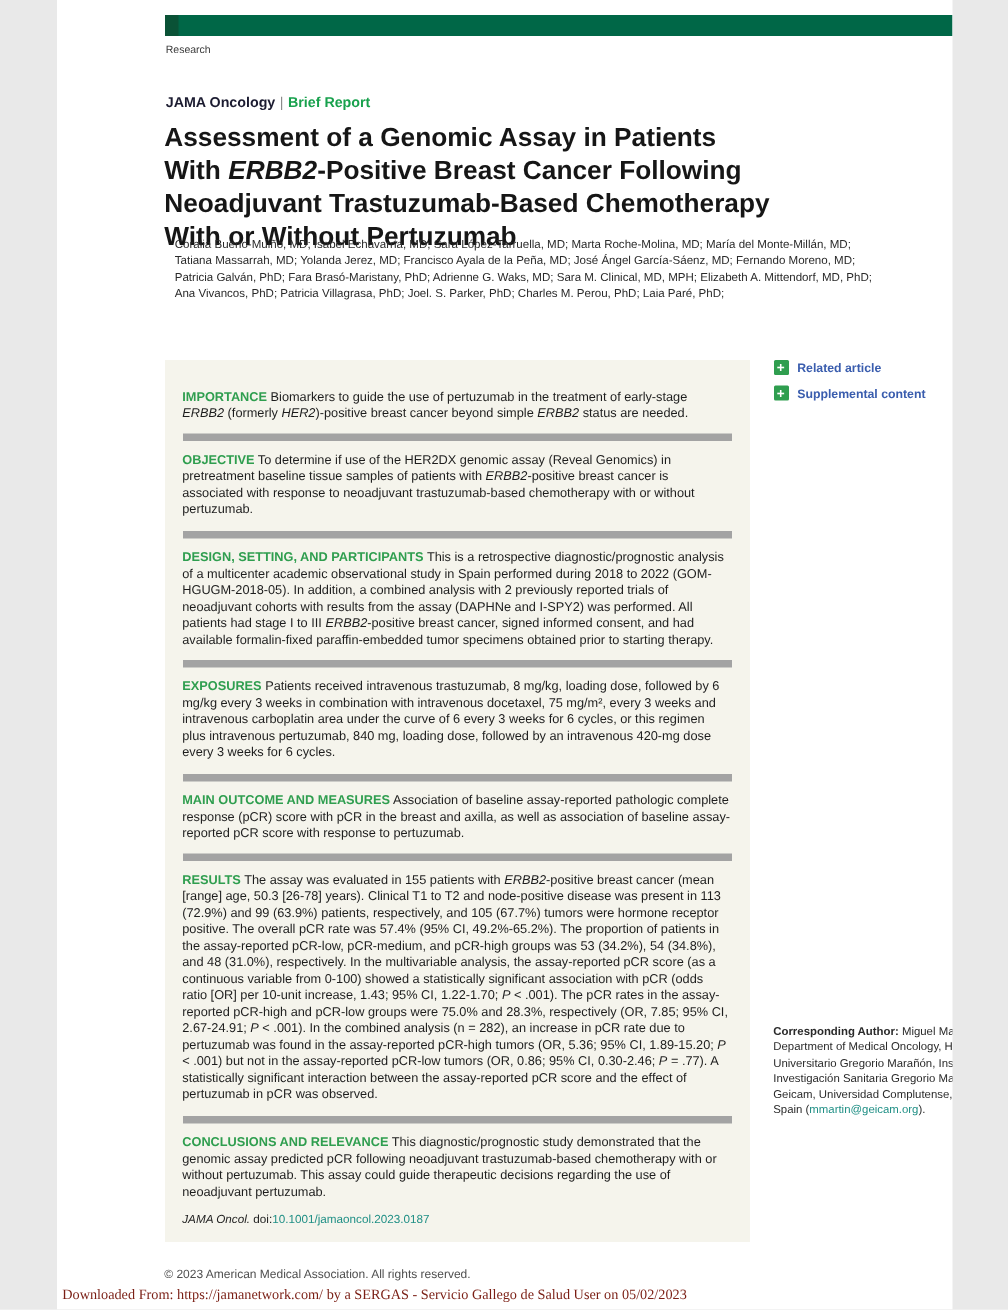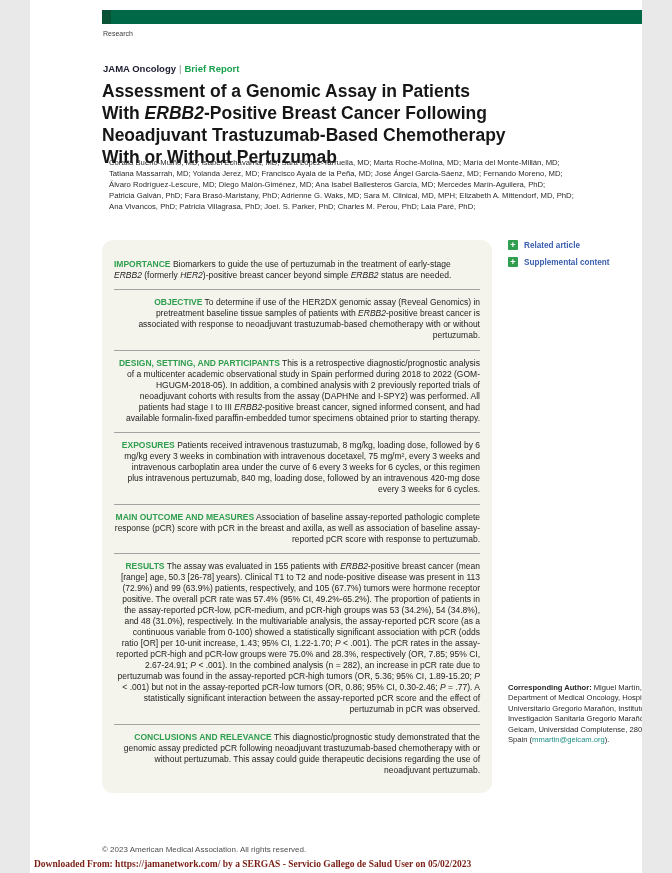--- a/index.html
+++ b/index.html
@@ -1,55 +1,55 @@
 <!DOCTYPE html>
 <html><head>
 <meta charset="utf-8">
 <style>
   html,body{margin:0;padding:0;background:#e9e9e9;}
   .page{
-    position:relative;width:612px;height:873px;margin:0 auto;background:#ffffff;
-    overflow:hidden;font-family:"Liberation Sans",sans-serif;color:#1d1d1d;
+    position:relative;width:564px;height:873px;margin:0 auto;background:#ffffff;
+    overflow:hidden;font-family:"Liberation Sans",sans-serif;color:#1d1d1d;padding-left:33px;
   }
   
   .topbar{position:absolute;left:72px;top:10px;right:0;height:14px;background:#006747;}
   .topbar-block{position:absolute;left:0;top:0;width:9px;height:14px;background:#07male;background:#0a5236;}
   .research{position:absolute;left:73px;top:30px;font-size:7px;color:#3a3a3a;}
   
   .kicker{position:absolute;left:73px;top:63px;font-size:9.5px;font-weight:bold;color:#1b1b30;}
   .kicker .sep{color:#8a8a8a;font-weight:normal;padding:0 3px;}
   .kicker .atype{color:#18a14d;}
   
   .title{position:absolute;left:72px;top:80px;width:408px;margin:0;
     font-size:17.5px;line-height:22px;font-weight:bold;color:#161616;}
   
   .authors{position:absolute;left:79px;top:158px;width:480px;font-size:7.7px;line-height:10.9px;color:#2a2a2a;}
   
   .abstract{position:absolute;left:72px;top:240px;width:390px;box-sizing:border-box;
-    background:#f5f4ec;padding:10px 12px 9px 12px;border-radius:11px;}
+    background:#f5f4ec;padding:10px 12px 9px 12px;}
   .section{font-size:8.5px;line-height:11px;color:#1d1d1d;}
-  .section + .section{border-top:1px solid #a3a3a3;margin-top:7px;padding-top:7px;text-align:right;}
+  .section + .section{border-top:5px solid #a3a3a3;margin-top:7px;padding-top:7px;}
   .sec-label{font-weight:bold;color:#2f9e4f;}
   .citation{margin-top:8px;font-size:7.8px;line-height:10.5px;color:#1d1d1d;}
   .it{font-style:italic}
   .bd{font-weight:bold}
   .lnk{color:#1f8f85}
   
   .sidebar-links{position:absolute;left:478px;top:240px;width:190px;}
   .slink{display:flex;align-items:center;margin-bottom:7px;cursor:pointer;}
   .plus{width:10px;height:10px;flex:0 0 10px;background:#2f9e4f;color:#ffffff;font-size:9px;
     line-height:10px;text-align:center;font-weight:bold;border-radius:1px;margin-right:6px;}
   .slink-label{font-size:8.2px;font-weight:bold;color:#3a5dae;}
   .affil{position:absolute;left:478px;top:683px;width:188px;font-size:7.6px;line-height:10.4px;color:#2a2a2a;}
   .affil p{margin:0 0 5px 0;}
   
   .copyright{position:absolute;left:72px;top:845px;width:590px;text-align:left;font-size:8px;color:#4f4f4f;}
   .pagenum{position:absolute;left:626px;top:824px;width:30px;text-align:right;font-size:8.5px;font-weight:bold;color:#222;text-decoration:underline;}
   .downloaded{position:absolute;left:4px;top:859px;font-family:"Liberation Serif",serif;
-    font-size:9.5px;font-weight:bold;color:#7a1e14;white-space:nowrap;}
+    font-size:9.5px;font-weight:normal;color:#7a1e14;white-space:nowrap;}
 </style>
 </head>
 <body>
 
 <div class="page">
 
   <div class="topbar">
     <div class="topbar-block"></div>
   </div>
 
@@ -57,21 +57,20 @@
 
   <div class="kicker">
     <span class="journal">JAMA Oncology</span><span class="sep">|</span><span class="atype">Brief Report</span>
   </div>
 
   <h1 class="title"><span>Assessment of a Genomic Assay in Patients With </span><span class="it">ERBB2</span><span>-Positive Breast Cancer Following Neoadjuvant Trastuzumab-Based Chemotherapy With or Without Pertuzumab</span></h1>
 
   <div class="authors" id="authors">
       <div>Coralia Bueno-Muiño, MD; Isabel Echavarria, MD; Sara López-Tarruella, MD; Marta Roche-Molina, MD; María del Monte-Millán, MD;</div>
       <div>Tatiana Massarrah, MD; Yolanda Jerez, MD; Francisco Ayala de la Peña, MD; José Ángel García-Sáenz, MD; Fernando Moreno, MD;</div>
-      <div>Álvaro Rodríguez-Lescure, MD; Diego Malón-Giménez, MD; Ana Isabel Ballesteros García, MD; Mercedes Marín-Aguilera, PhD;</div>
       <div>Patricia Galván, PhD; Fara Brasó-Maristany, PhD; Adrienne G. Waks, MD; Sara M. Clinical, MD, MPH; Elizabeth A. Mittendorf, MD, PhD;</div>
       <div>Ana Vivancos, PhD; Patricia Villagrasa, PhD; Joel. S. Parker, PhD; Charles M. Perou, PhD; Laia Paré, PhD;</div>
     </div>
 
   <div class="abstract">
     <div id="abstract-sections">
   <p class="section"><span class="sec-label">IMPORTANCE</span><span><span> Biomarkers to guide the use of pertuzumab in the treatment of early-stage </span><span class="it">ERBB2</span><span> (formerly </span><span class="it">HER2</span><span>)-positive breast cancer beyond simple </span><span class="it">ERBB2</span><span> status are needed.</span></span></p>
 
   <p class="section"><span class="sec-label">OBJECTIVE</span><span><span> To determine if use of the HER2DX genomic assay (Reveal Genomics) in pretreatment baseline tissue samples of patients with </span><span class="it">ERBB2</span><span>-positive breast cancer is associated with response to neoadjuvant trastuzumab-based chemotherapy with or without pertuzumab.</span></span></p>
 
@@ -79,20 +78,21 @@
 
   <p class="section"><span class="sec-label">EXPOSURES</span><span><span> Patients received intravenous trastuzumab, 8 mg/kg, loading dose, followed by 6 mg/kg every 3 weeks in combination with intravenous docetaxel, 75 mg/m², every 3 weeks and intravenous carboplatin area under the curve of 6 every 3 weeks for 6 cycles, or this regimen plus intravenous pertuzumab, 840 mg, loading dose, followed by an intravenous 420-mg dose every 3 weeks for 6 cycles.</span></span></p>
 
   <p class="section"><span class="sec-label">MAIN OUTCOME AND MEASURES</span><span><span> Association of baseline assay-reported pathologic complete response (pCR) score with pCR in the breast and axilla, as well as association of baseline assay-reported pCR score with response to pertuzumab.</span></span></p>
 
   <p class="section"><span class="sec-label">RESULTS</span><span><span> The assay was evaluated in 155 patients with </span><span class="it">ERBB2</span><span>-positive breast cancer (mean [range] age, 50.3 [26-78] years). Clinical T1 to T2 and node-positive disease was present in 113 (72.9%) and 99 (63.9%) patients, respectively, and 105 (67.7%) tumors were hormone receptor positive. The overall pCR rate was 57.4% (95% CI, 49.2%-65.2%). The proportion of patients in the assay-reported pCR-low, pCR-medium, and pCR-high groups was 53 (34.2%), 54 (34.8%), and 48 (31.0%), respectively. In the multivariable analysis, the assay-reported pCR score (as a continuous variable from 0-100) showed a statistically significant association with pCR (odds ratio [OR] per 10-unit increase, 1.43; 95% CI, 1.22-1.70; </span><span class="it">P</span><span> &lt; .001). The pCR rates in the assay-reported pCR-high and pCR-low groups were 75.0% and 28.3%, respectively (OR, 7.85; 95% CI, 2.67-24.91; </span><span class="it">P</span><span> &lt; .001). In the combined analysis (n = 282), an increase in pCR rate due to pertuzumab was found in the assay-reported pCR-high tumors (OR, 5.36; 95% CI, 1.89-15.20; </span><span class="it">P</span><span> &lt; .001) but not in the assay-reported pCR-low tumors (OR, 0.86; 95% CI, 0.30-2.46; </span><span class="it">P</span><span> = .77). A statistically significant interaction between the assay-reported pCR score and the effect of pertuzumab in pCR was observed.</span></span></p>
 
   <p class="section"><span class="sec-label">CONCLUSIONS AND RELEVANCE</span><span><span> This diagnostic/prognostic study demonstrated that the genomic assay predicted pCR following neoadjuvant trastuzumab-based chemotherapy with or without pertuzumab. This assay could guide therapeutic decisions regarding the use of neoadjuvant pertuzumab.</span></span></p>
 </div>
     <div class="citation">
+      <div><span class="it">JAMA Oncol.</span><span> doi:</span><span class="lnk">10.1001/jamaoncol.2023.0187</span></div>
     </div>
   </div>
 
   <div class="sidebar-links" id="sidebar-links">
   <div class="slink">
     <span class="plus">+</span>
     <span class="slink-label">Related article</span>
   </div>
 
   <div class="slink">

